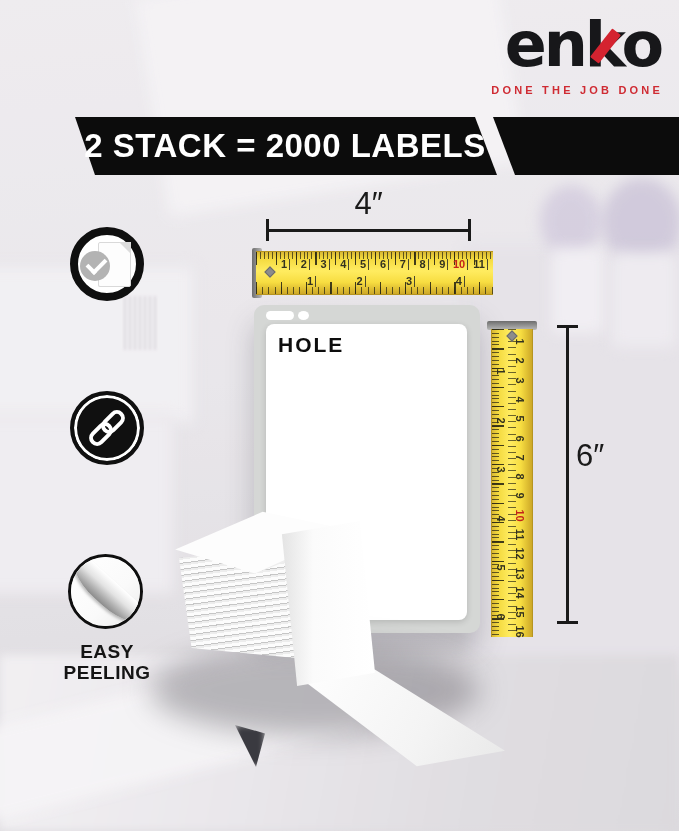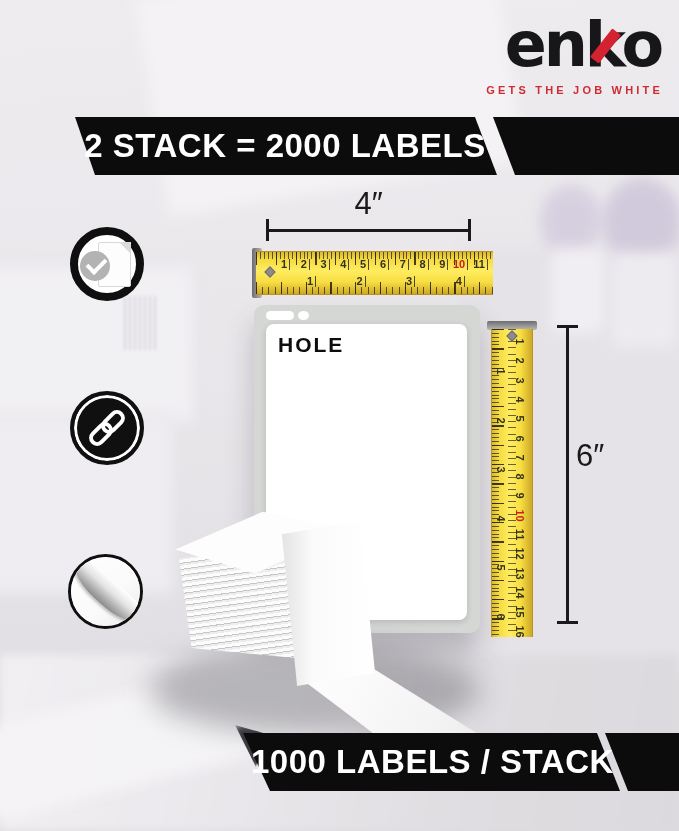--- a/index.html
+++ b/index.html
@@ -164,21 +164,21 @@
     <div class="bg-shape bg-pot2"></div>
     <div class="bg-barcode"></div>
     <div class="bg-floor"></div>
     <div class="bg-shape bg-sheet1"></div>
     <div class="bg-veil"></div>
   </div>
 
   <div id="logo">
     <div class="word txtwrap">enko</div>
     <div class="kslash"></div>
-    <div class="tagline txtwrap">GETS THE JOB WHITE</div>
+    <div class="tagline txtwrap">DONE THE JOB DONE</div>
   </div>
 
   <div id="top-banner" class="banner">
     <div class="main"></div>
     <div class="end"></div>
     <div class="txt">2 STACK = 2000 LABELS</div>
   </div>
 
   <div id="f1-circle">
     <div id="f1-paper"></div>
@@ -189,20 +189,24 @@
   <div id="f2-circle">
     <div id="f2-chain">
       <div class="link l1"></div>
       <div class="link l2"></div>
     </div>
   </div>
 
   <div id="f3-circle">
     <div id="f3-base"></div>
     <div id="f3-curl"></div>
+  </div>
+  <div id="f3-label" class="feature-label">
+    <span style="position:static">EASY</span><br>
+    <span style="position:static">PEELING</span>
   </div>
 
   <div id="dimh-text" class="txtwrap">4″</div>
   <div id="dimh-line" class="dim"></div>
   <div id="dimh-capL" class="dim"></div>
   <div id="dimh-capR" class="dim"></div>
 
   <div id="clip-h"></div>
   <div id="tape-h" class="tape">
     <div class="ticks-top"></div>
@@ -278,19 +282,14 @@
         <span class="rnum" style="top: 282px;">6</span>
       </div>
   </div>
   <div id="clip-v-rivet"></div>
 
   <div id="dimv-text" class="txtwrap">6″</div>
   <div id="dimv-line" class="dim"></div>
   <div id="dimv-capT" class="dim"></div>
   <div id="dimv-capB" class="dim"></div>
 
-  <div id="bottom-banner" class="banner">
-    <div class="main"></div>
-    <div class="end"></div>
-    <div class="txt">1000 LABELS / STACK</div>
-  </div>
 
 </div>
 
 </body></html>

